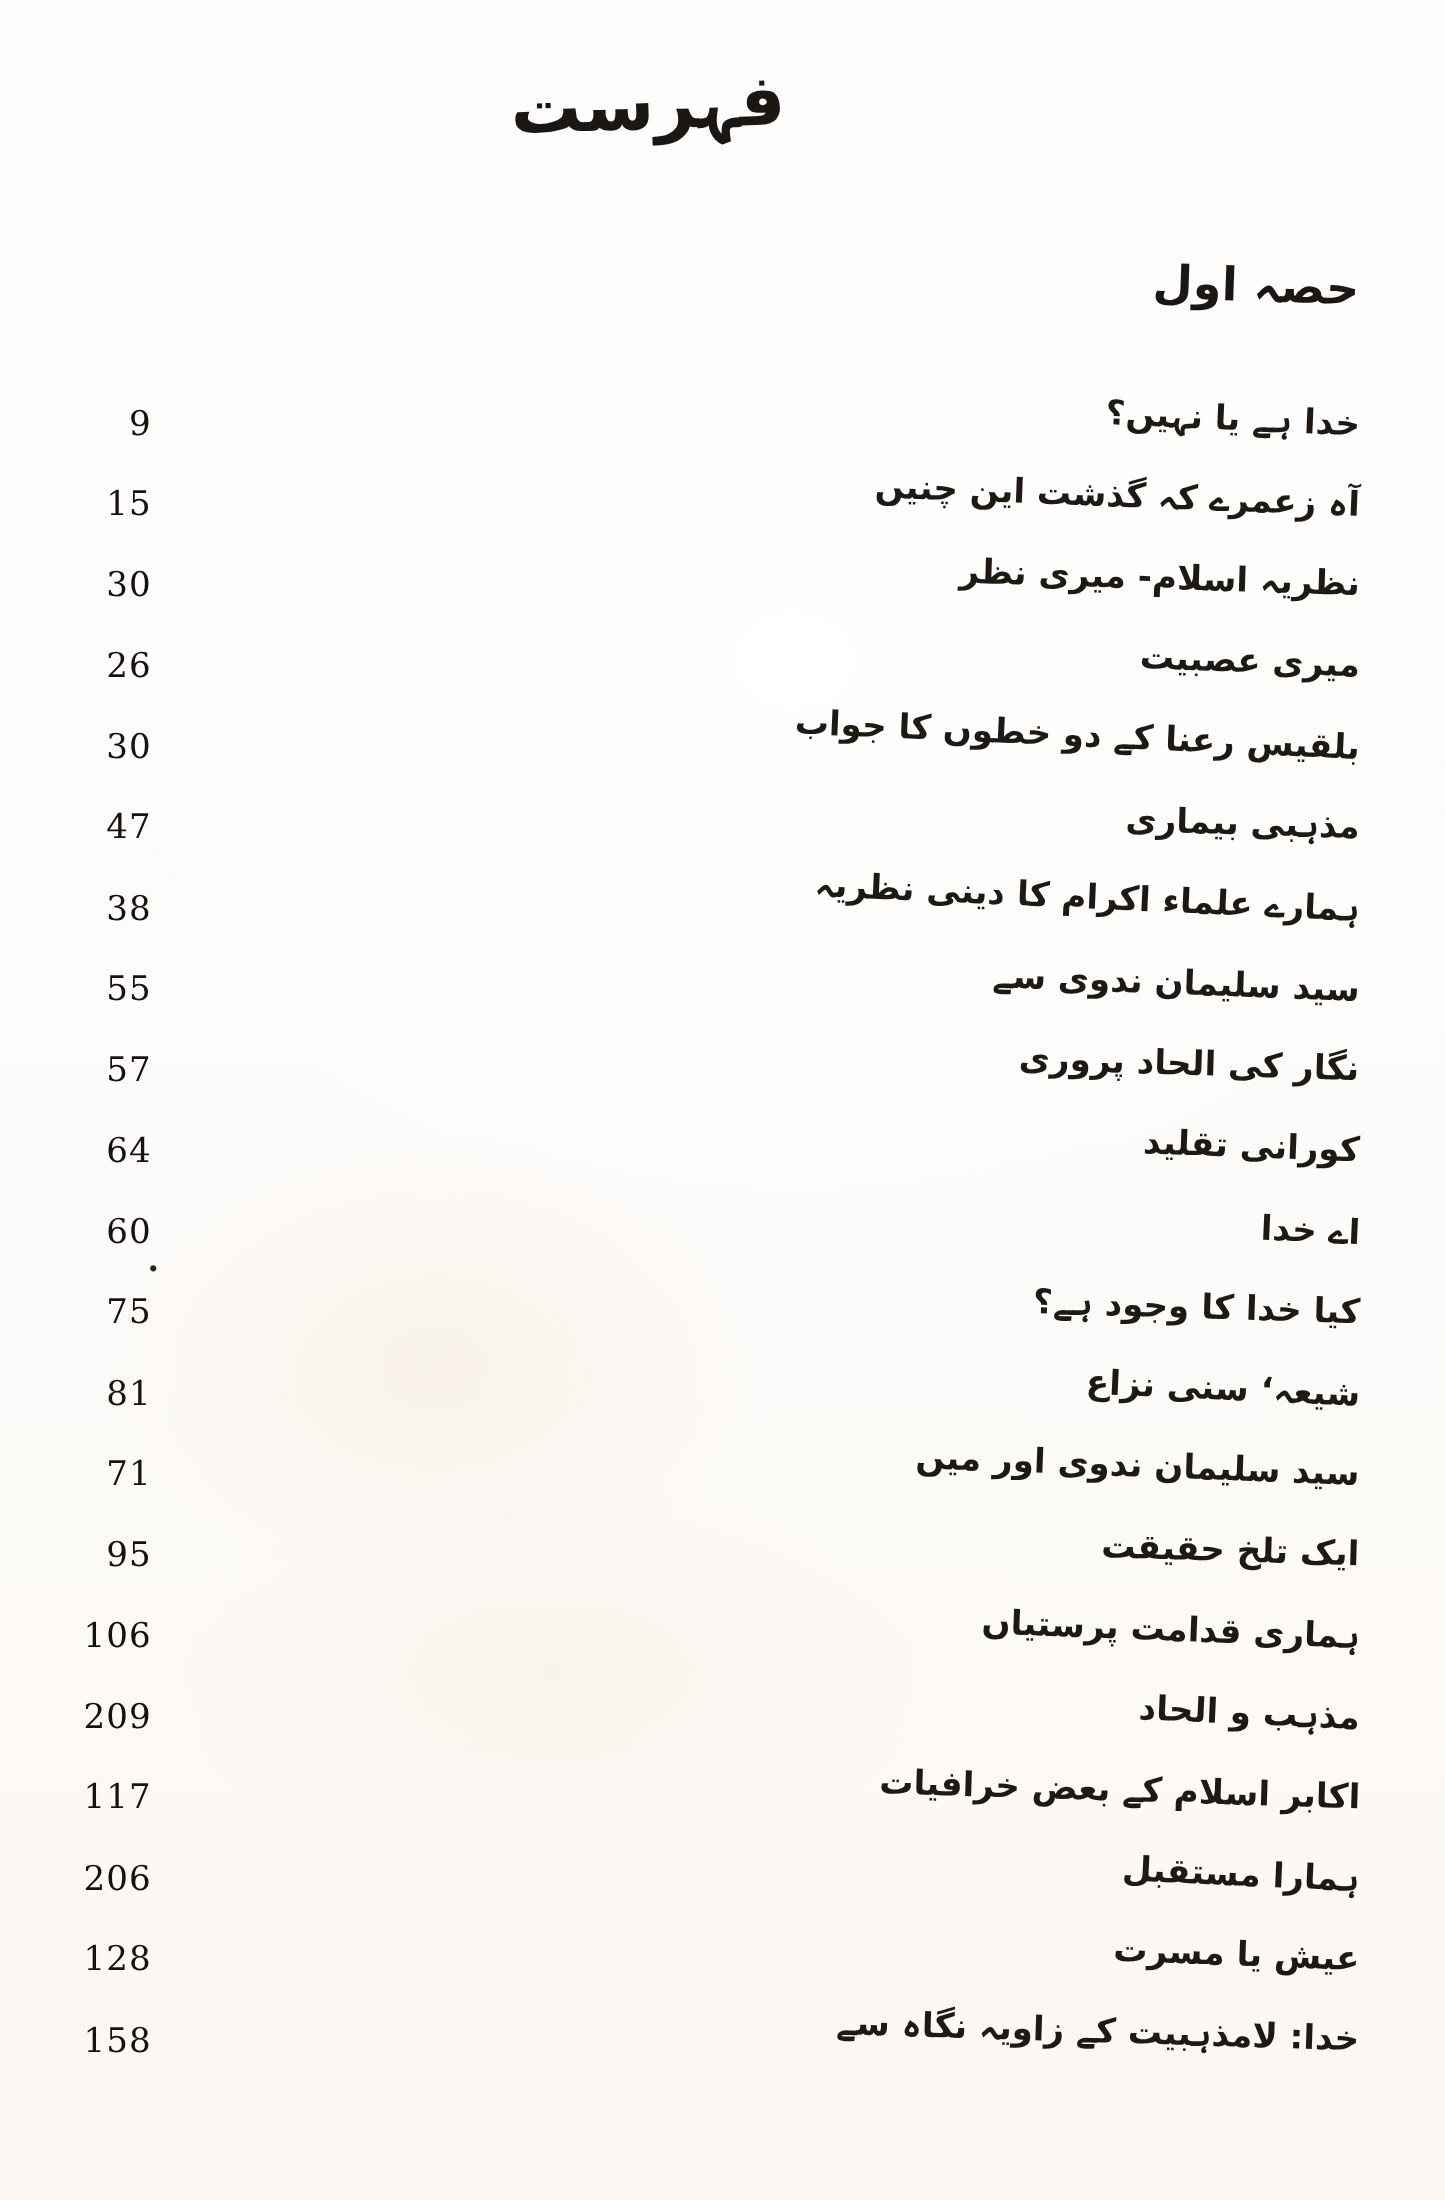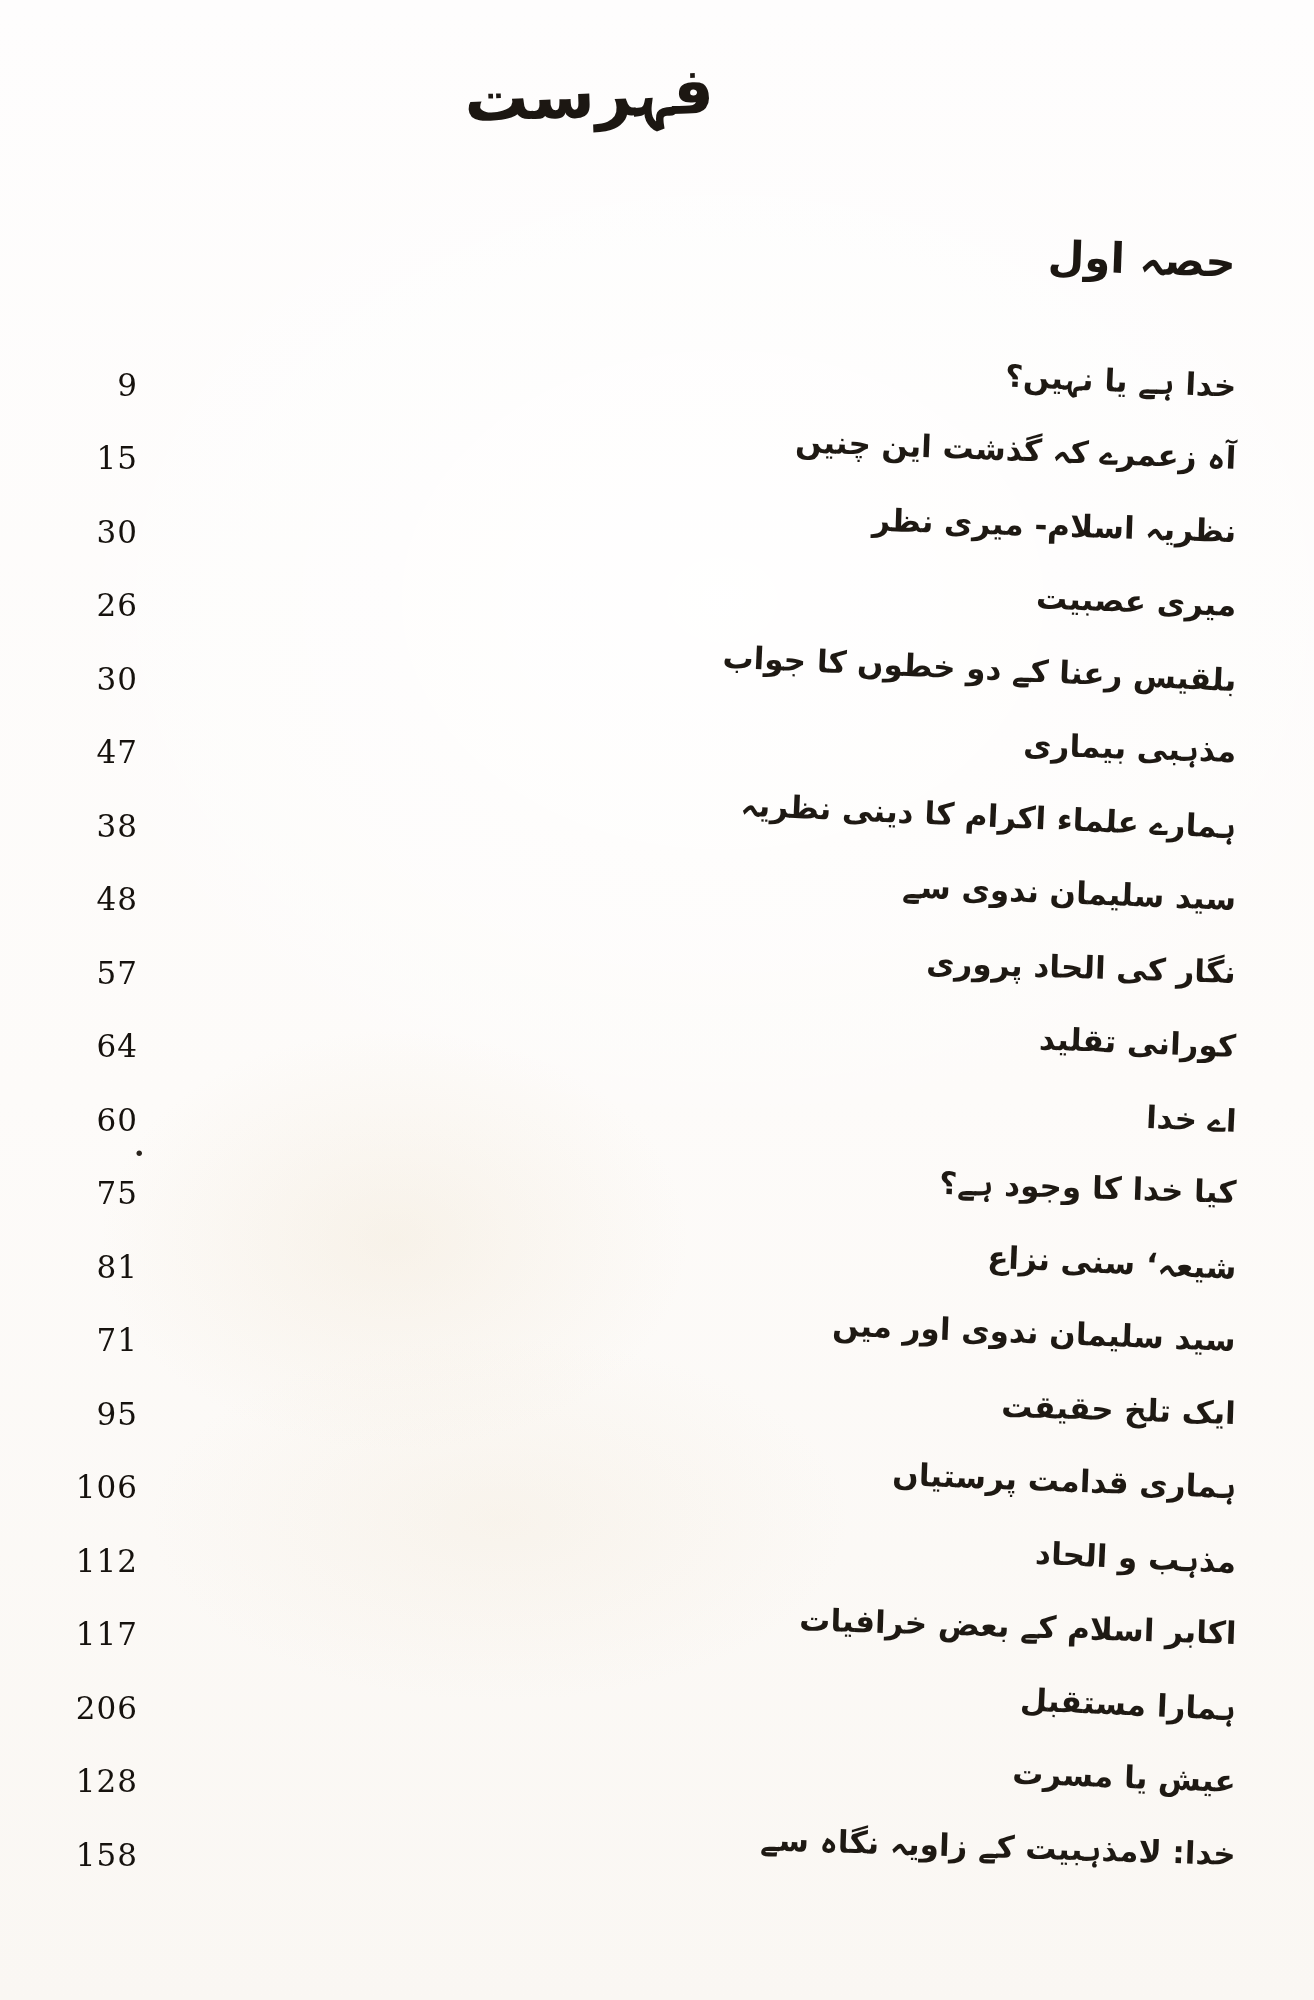--- a/index.html
+++ b/index.html
@@ -124,21 +124,21 @@
     </div>
       <div class="toc-row">
       <span class="toc-page-num">47</span>
       <span class="toc-entry-title" dir="rtl">مذہبی بیماری</span>
     </div>
       <div class="toc-row">
       <span class="toc-page-num">38</span>
       <span class="toc-entry-title" dir="rtl">ہمارے علماء اکرام کا دینی نظریہ</span>
     </div>
       <div class="toc-row">
-      <span class="toc-page-num">48</span>
+      <span class="toc-page-num">55</span>
       <span class="toc-entry-title" dir="rtl">سید سلیمان ندوی سے</span>
     </div>
       <div class="toc-row">
       <span class="toc-page-num">57</span>
       <span class="toc-entry-title" dir="rtl">نگار کی الحاد پروری</span>
     </div>
       <div class="toc-row">
       <span class="toc-page-num">64</span>
       <span class="toc-entry-title" dir="rtl">کورانی تقلید</span>
     </div>
@@ -160,21 +160,21 @@
     </div>
       <div class="toc-row">
       <span class="toc-page-num">95</span>
       <span class="toc-entry-title" dir="rtl">ایک تلخ حقیقت</span>
     </div>
       <div class="toc-row">
       <span class="toc-page-num">106</span>
       <span class="toc-entry-title" dir="rtl">ہماری قدامت پرستیاں</span>
     </div>
       <div class="toc-row">
-      <span class="toc-page-num">112</span>
+      <span class="toc-page-num">209</span>
       <span class="toc-entry-title" dir="rtl">مذہب و الحاد</span>
     </div>
       <div class="toc-row">
       <span class="toc-page-num">117</span>
       <span class="toc-entry-title" dir="rtl">اکابر اسلام کے بعض خرافیات</span>
     </div>
       <div class="toc-row">
       <span class="toc-page-num">206</span>
       <span class="toc-entry-title" dir="rtl">ہمارا مستقبل</span>
     </div>

